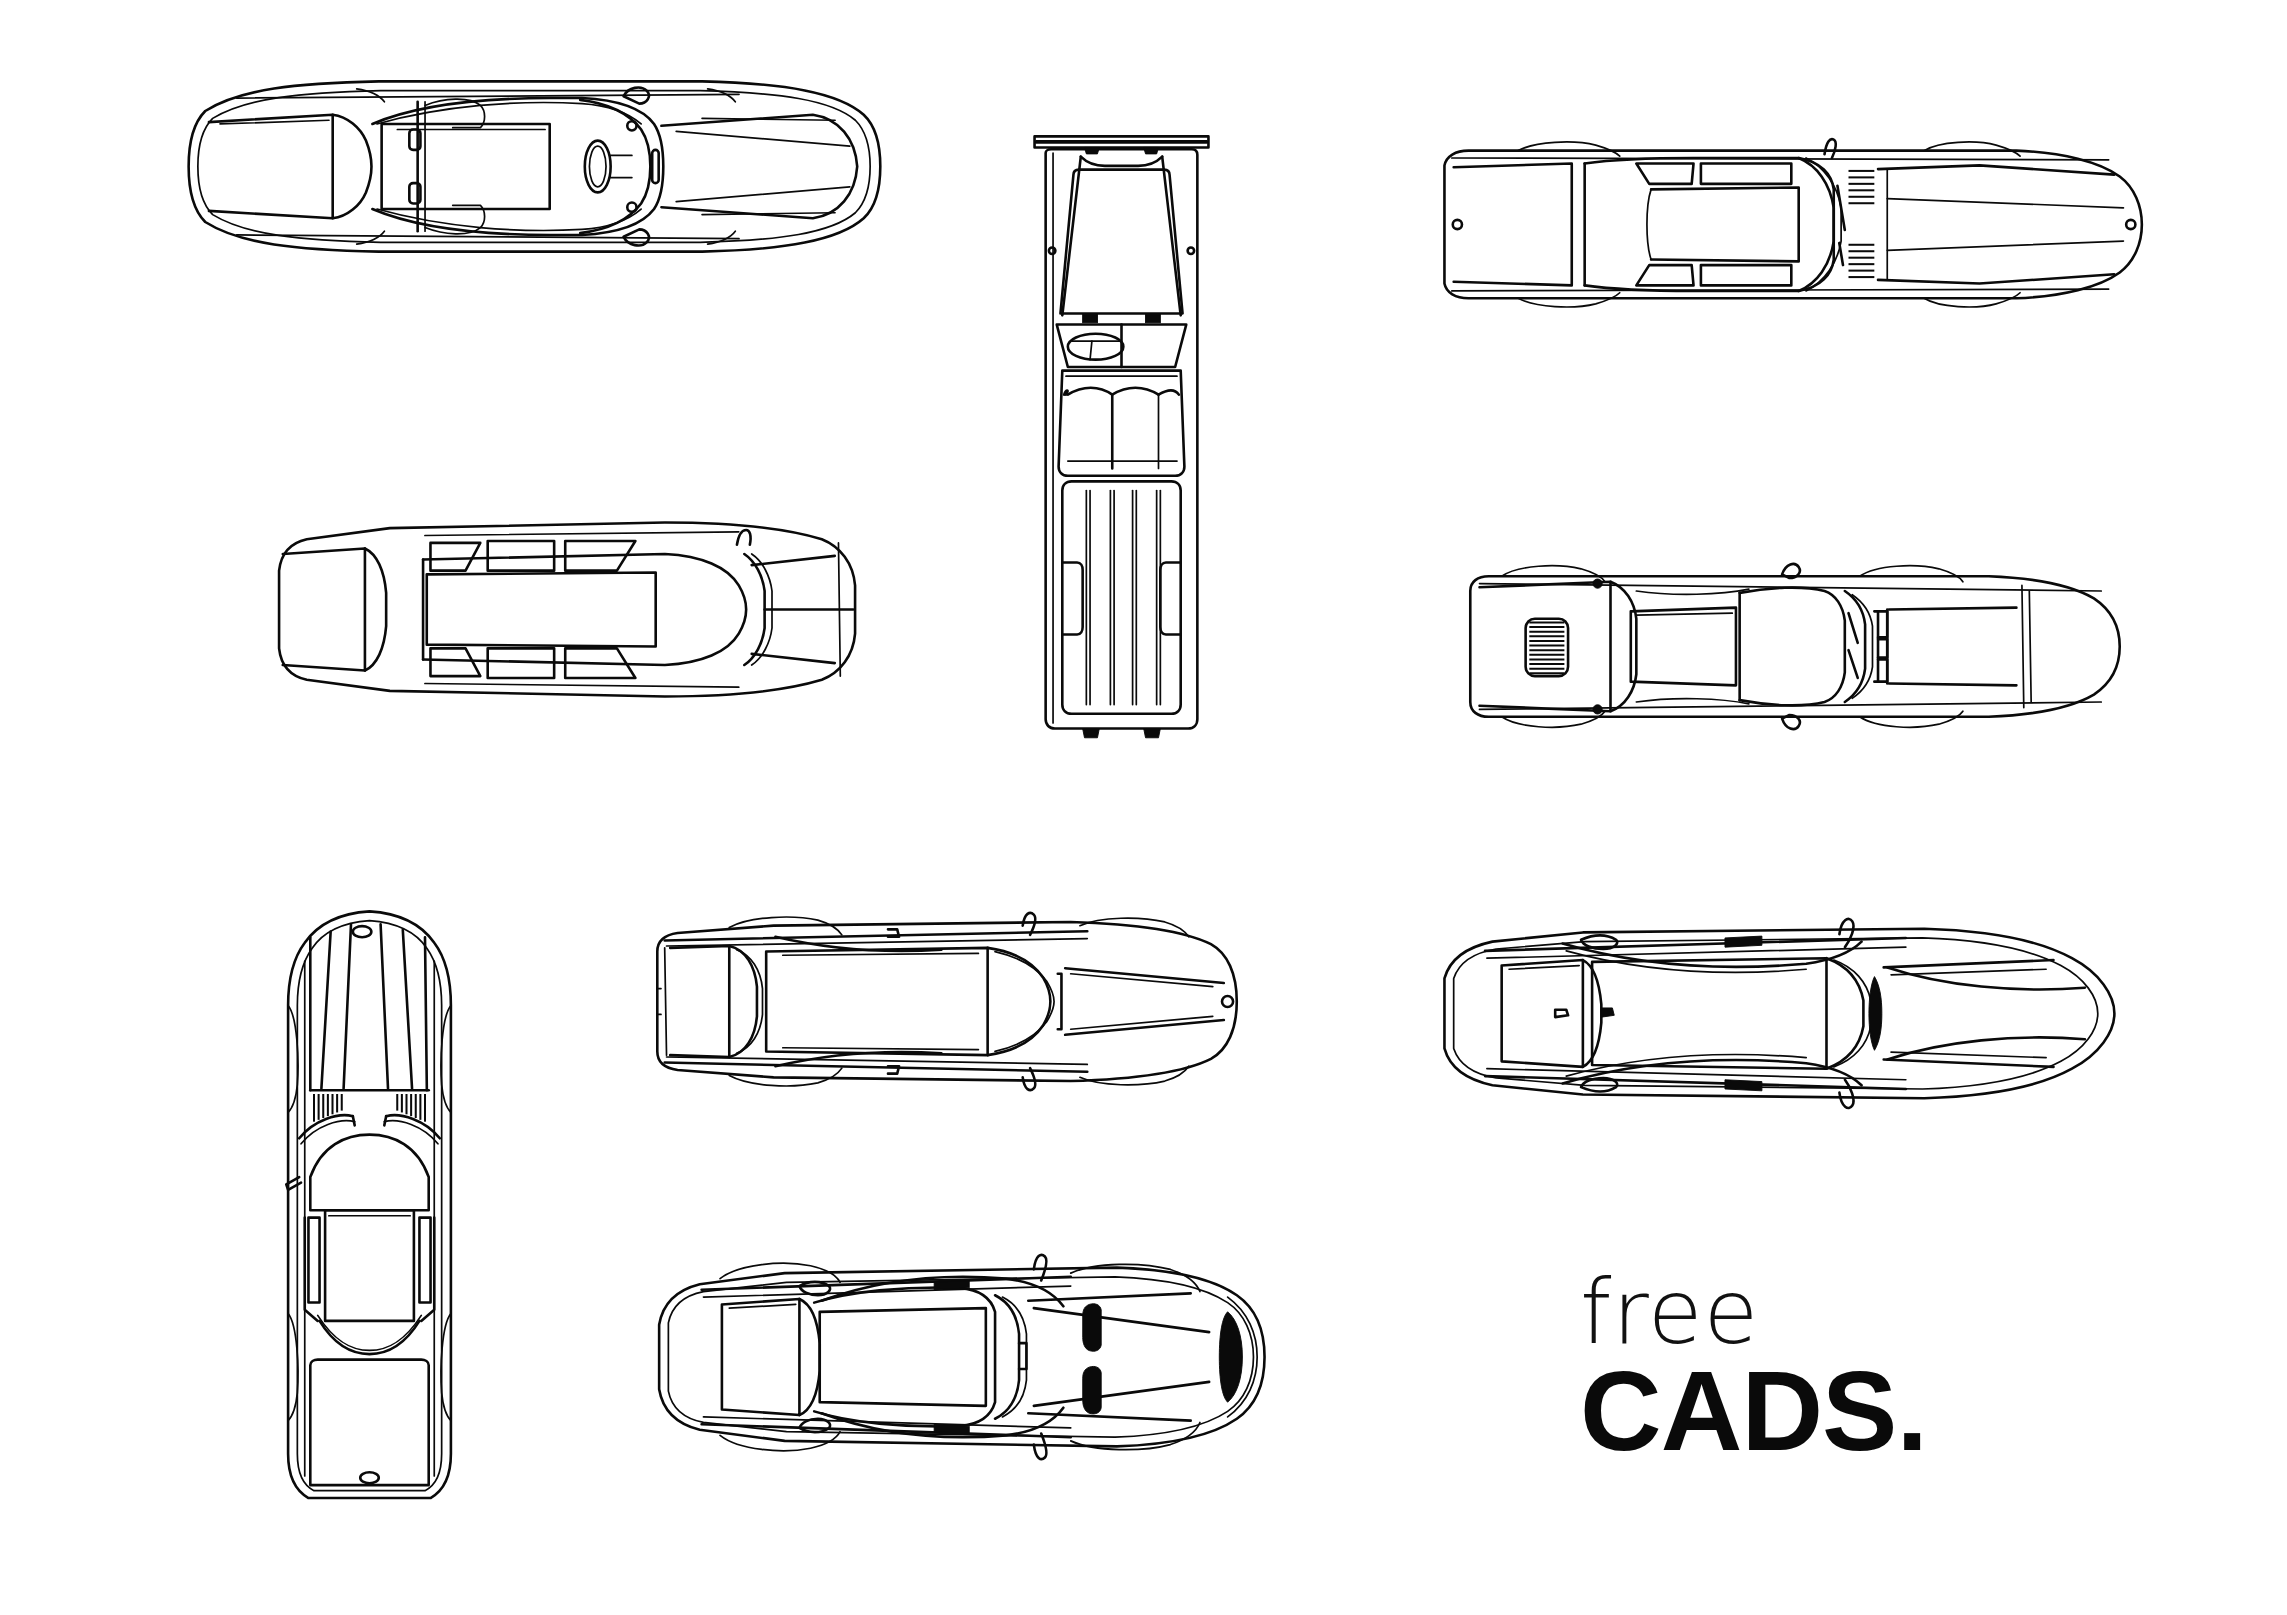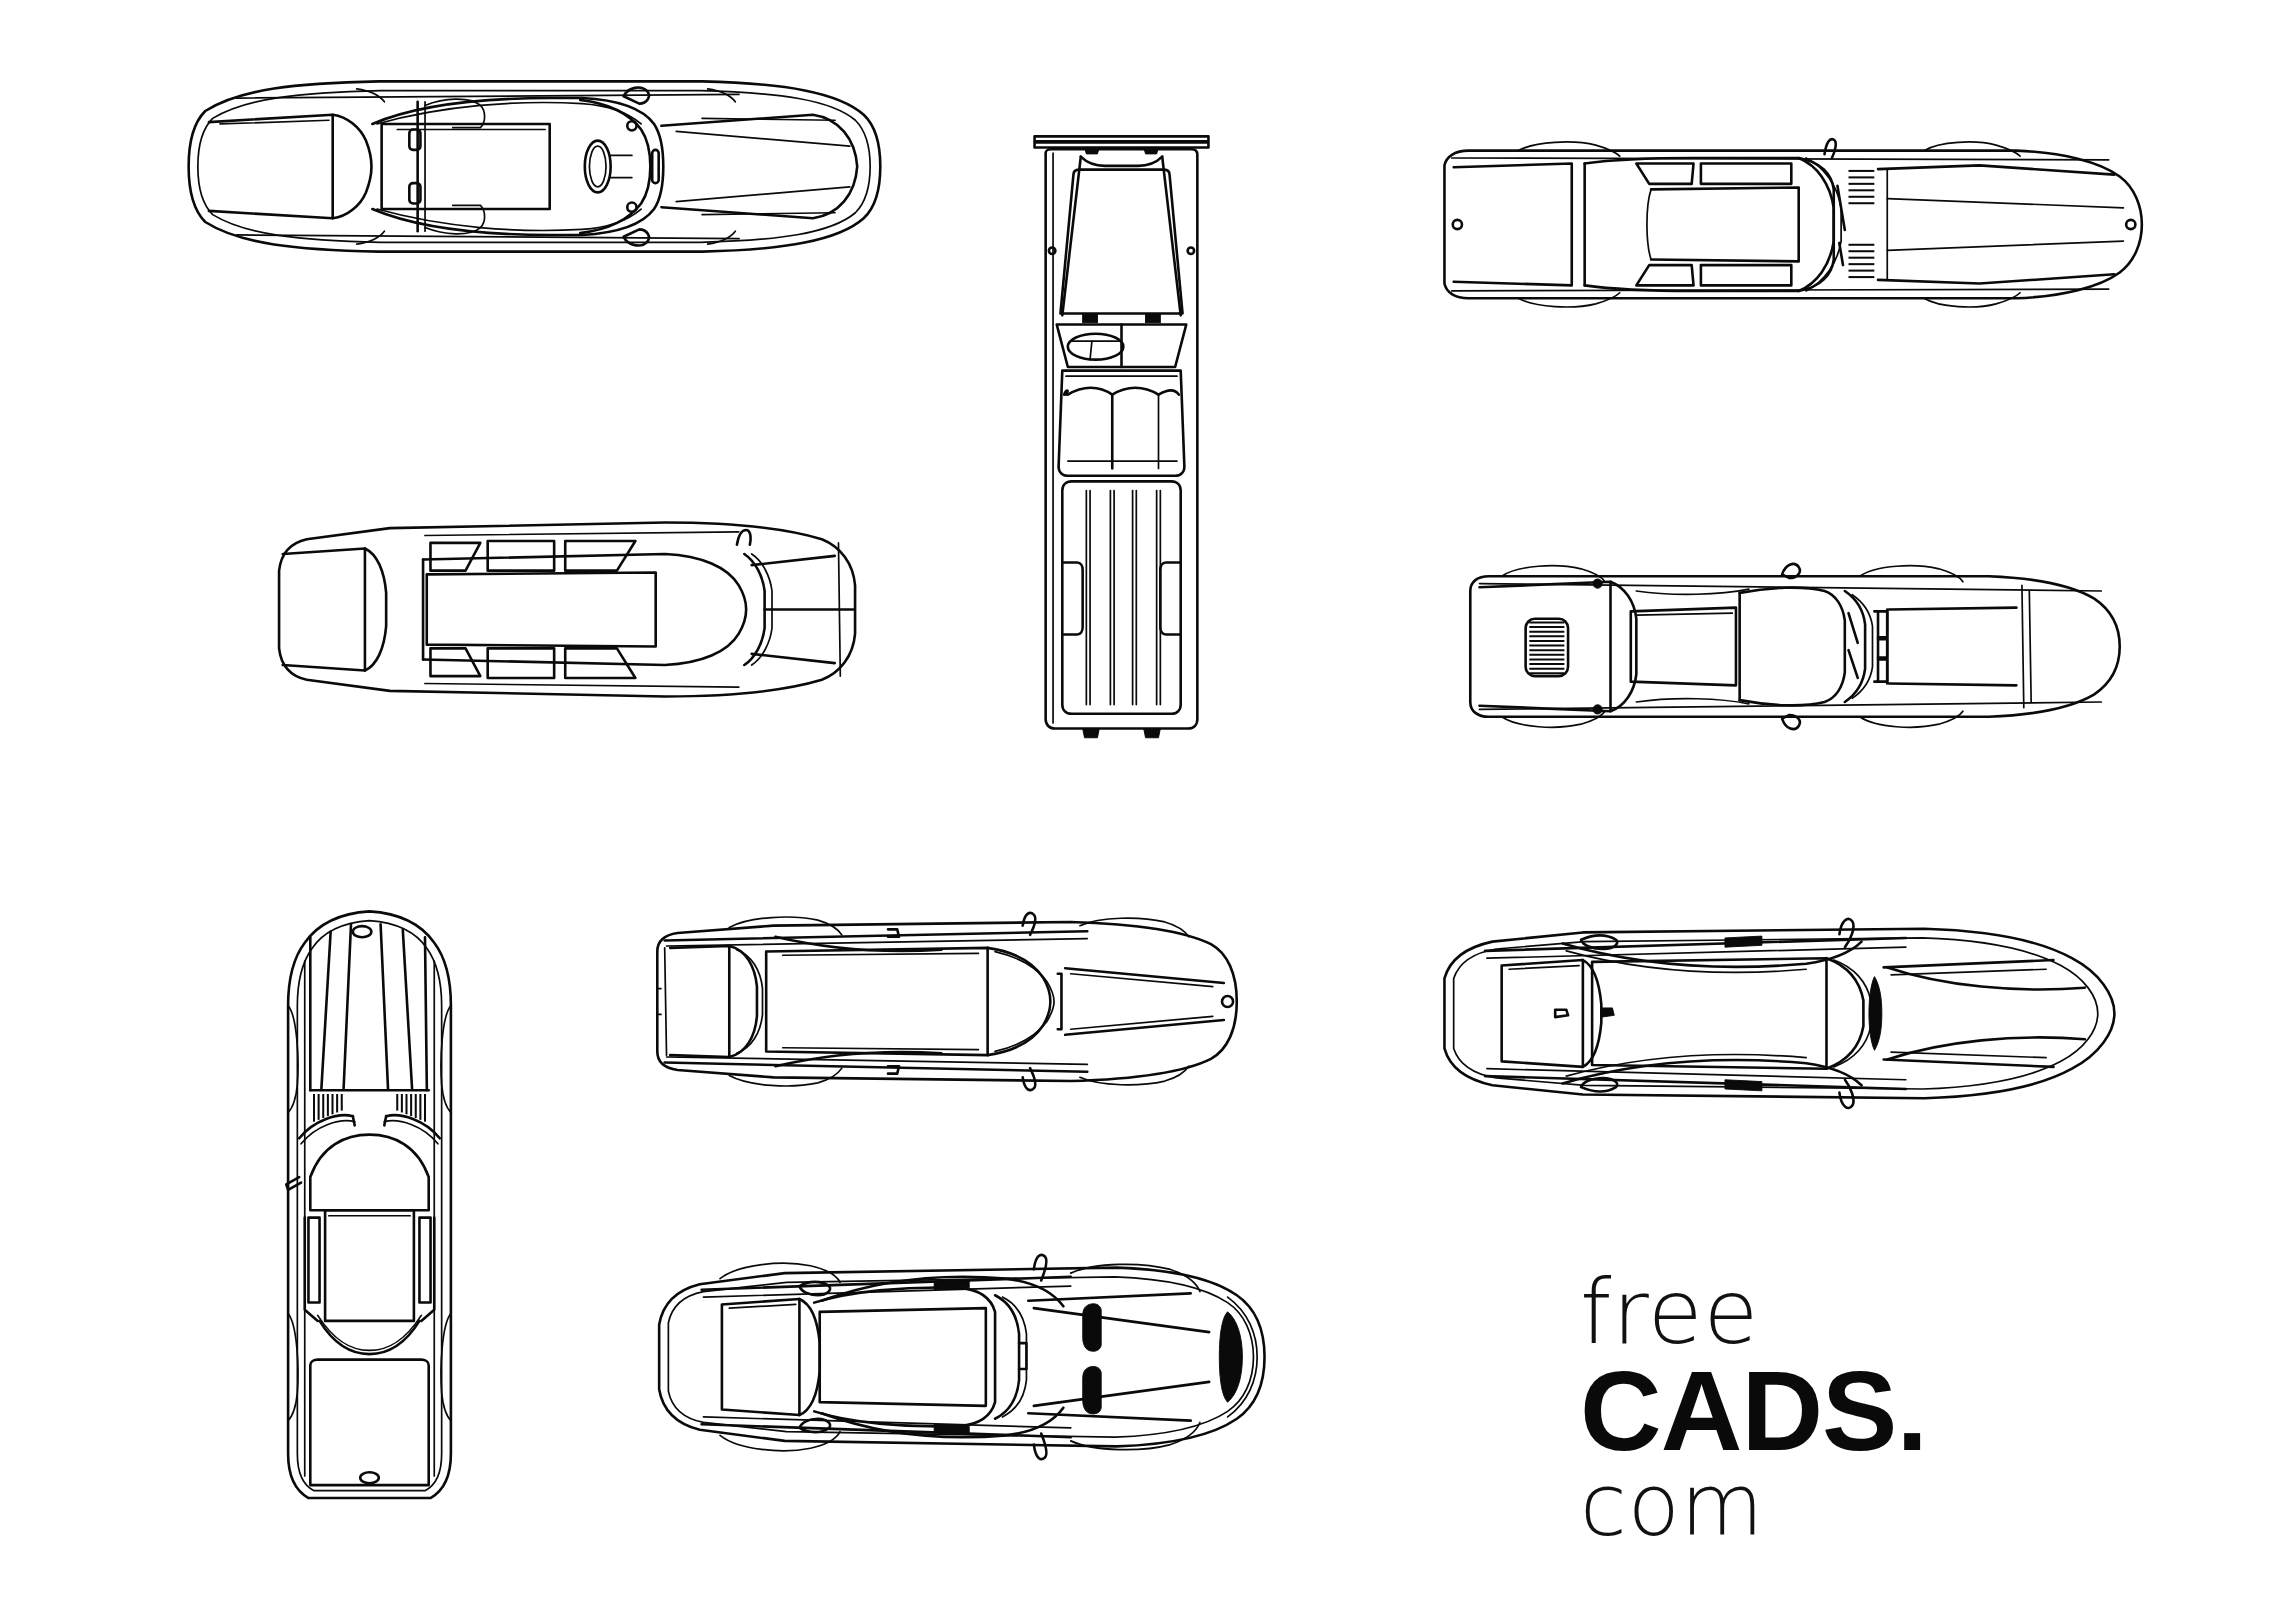--- a/index.html
+++ b/index.html
@@ -512,17 +512,16 @@
       <path class="fillb" d="M324 190 L364 192 L364 182 L324 180 Z"></path>
 
       <path class="ln" d="M448 22 C450 6 458 2 462 8 C466 14 460 28 454 36"></path>
       <path class="ln" d="M448 194 C450 210 458 214 462 208 C466 202 460 188 454 180"></path>
     </svg>
   </div>
 
   <div id="logo">
     <span class="lg-free">free</span>
     <span class="lg-cads">CADS.</span>
-    <span class="lg-com">com</span>
   </div>
 
 </div>
 
 
 </body></html>

